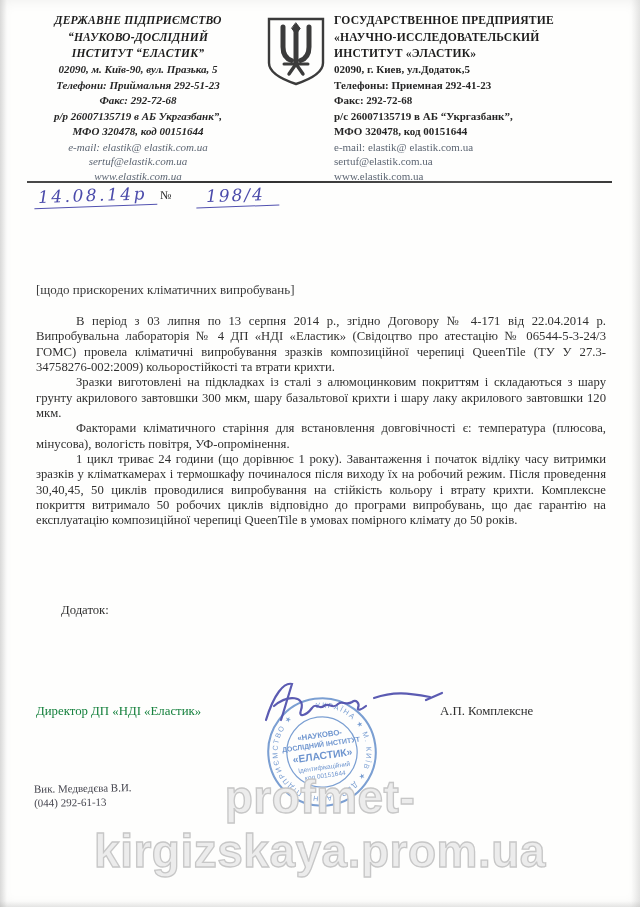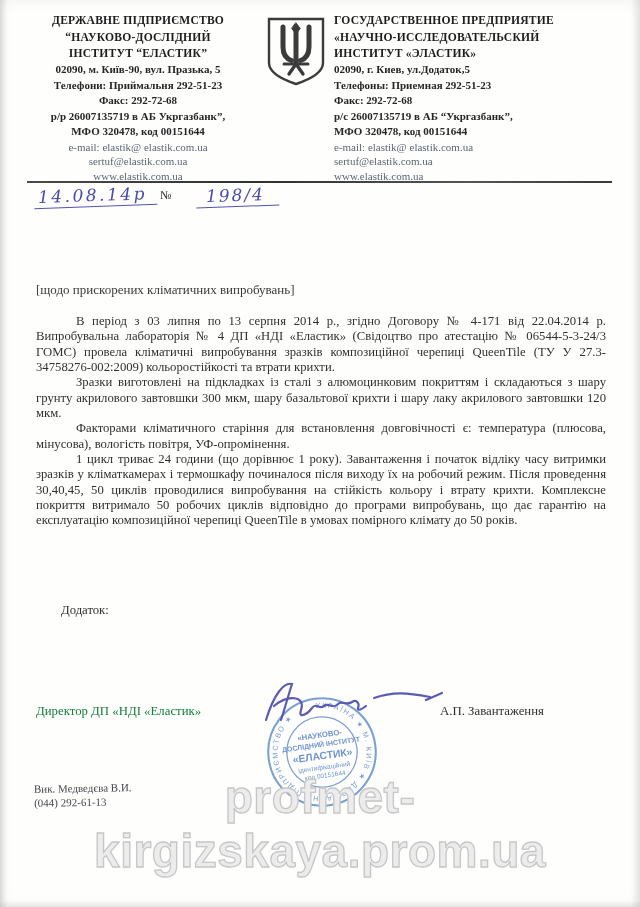--- a/index.html
+++ b/index.html
@@ -11,21 +11,21 @@
     box-shadow: inset 0 0 14px rgba(0,0,0,0.07);
   }
   .scan-edge-left  { position:absolute; left:0; top:0; width:7px; height:100%;
     background:linear-gradient(to right, rgba(90,90,90,0.18), transparent); }
   .scan-edge-right { position:absolute; right:0; top:0; width:9px; height:100%;
     background:linear-gradient(to left, rgba(120,120,120,0.15), transparent); }
   .scan-edge-bottom{ position:absolute; left:0; bottom:0; width:100%; height:6px;
     background:linear-gradient(to top, rgba(120,120,120,0.14), transparent); }
 
   
-  .lh-left  { position:absolute; top:13px; left:26px;  width:224px; text-align:center; }
+  .lh-left  { position:absolute; top:13px; left:26px;  width:224px; text-align:center;font-style:italic; }
   .lh-right { position:absolute; top:13px; left:334px; width:280px; text-align:left; }
   .org     { font-weight:bold; font-size:11.6px; line-height:16px; color:#1d1d1d; letter-spacing:.2px; }
   .contact { font-weight:bold; font-size:11px;   line-height:15.5px; color:#262626; }
   .email   { font-size:11px; line-height:14.5px; color:#5d6673; }
   .org:first-child { margin-bottom:1px; }
   .contact:first-of-type { margin-top:3px; }
   .emblem { position:absolute; top:16px; left:263px; width:66px; height:72px; opacity:.92; }
 
   .rule { position:absolute; top:181px; left:27px; width:585px; height:2px;
     background:linear-gradient(to right,#4a4a4a 0%,#303030 40%,#555 75%,#3a3a3a 100%); }
@@ -97,21 +97,21 @@
         <path d="M33 48 L26 58 M33 48 L40 58" stroke-width="3.4"></path>
       </g>
     </svg>
   </div>
 
   <div class="lh-right">
     <div class="org">ГОСУДАРСТВЕННОЕ ПРЕДПРИЯТИЕ</div>
     <div class="org">«НАУЧНО-ИССЛЕДОВАТЕЛЬСКИЙ</div>
     <div class="org">ИНСТИТУТ «ЭЛАСТИК»</div>
     <div class="contact">02090, г. Киев, ул.Додаток,5</div>
-    <div class="contact">Телефоны: Приемная 292-51-23</div>
+    <div class="contact">Телефоны: Приемная 292-41-23</div>
     <div class="contact">Факс: 292-72-68</div>
     <div class="contact">р/с 26007135719 в АБ “Укргазбанк”,</div>
     <div class="contact">МФО 320478, код 00151644</div>
     <div class="email">e-mail: elastik@ elastik.com.ua</div>
     <div class="email">sertuf@elastik.com.ua</div>
     <div class="email">www.elastik.com.ua</div>
   </div>
 
   <div class="rule"></div>
 
@@ -126,21 +126,21 @@
     <p>Зразки виготовлені на підкладках із сталі з алюмоцинковим покриттям і складаються з шару грунту акрилового завтовшки 300 мкм, шару базальтової крихти і шару лаку акрилового завтовшки 120 мкм.</p>
     <p>Факторами кліматичного старіння для встановлення довговічності є: температура (плюсова, мінусова), вологість повітря, УФ-опромінення.</p>
     <p>1 цикл триває 24 години (що дорівнює 1 року). Завантаження і початок відліку часу витримки зразків у кліматкамерах і термошкафу починалося після виходу їх на робочий режим. Після проведення 30,40,45, 50  циклів проводилися випробування на стійкість кольору і втрату крихти. Комплексне покриття витримало 50 робочих циклів відповідно до програми випробувань, що дає гарантію на експлуатацію композиційної черепиці QueenTile в умовах помірного клімату до 50 років.</p>
   </div>
 
   <div class="attachment">
     <div>Додаток:</div>
   </div>
 
   <div class="sig-title">Директор ДП «НДІ «Еластик»</div>
-  <div class="sig-name">А.П. Завантаження</div>
+  <div class="sig-name">А.П. Комплексне</div>
 
   <div class="stamp">
     <svg viewBox="0 0 120 120" width="124" height="124">
       <defs>
         <path id="ringpath" d="M60,17 a43,43 0 1,1 -0.1,0"></path>
       </defs>
       <circle cx="60" cy="60" r="52" fill="none" stroke="#6a93cd" stroke-width="2"></circle>
       <circle cx="60" cy="60" r="34" fill="none" stroke="#6a93cd" stroke-width="1.2"></circle>
       <text fill="#6a93cd" font-size="7" font-family="Liberation Sans, sans-serif" letter-spacing="1.5">
         <textPath href="#ringpath">УКРАЇНА ★ М. КИЇВ ★ ДЕРЖАВНЕ ПІДПРИЄМСТВО ★</textPath>

